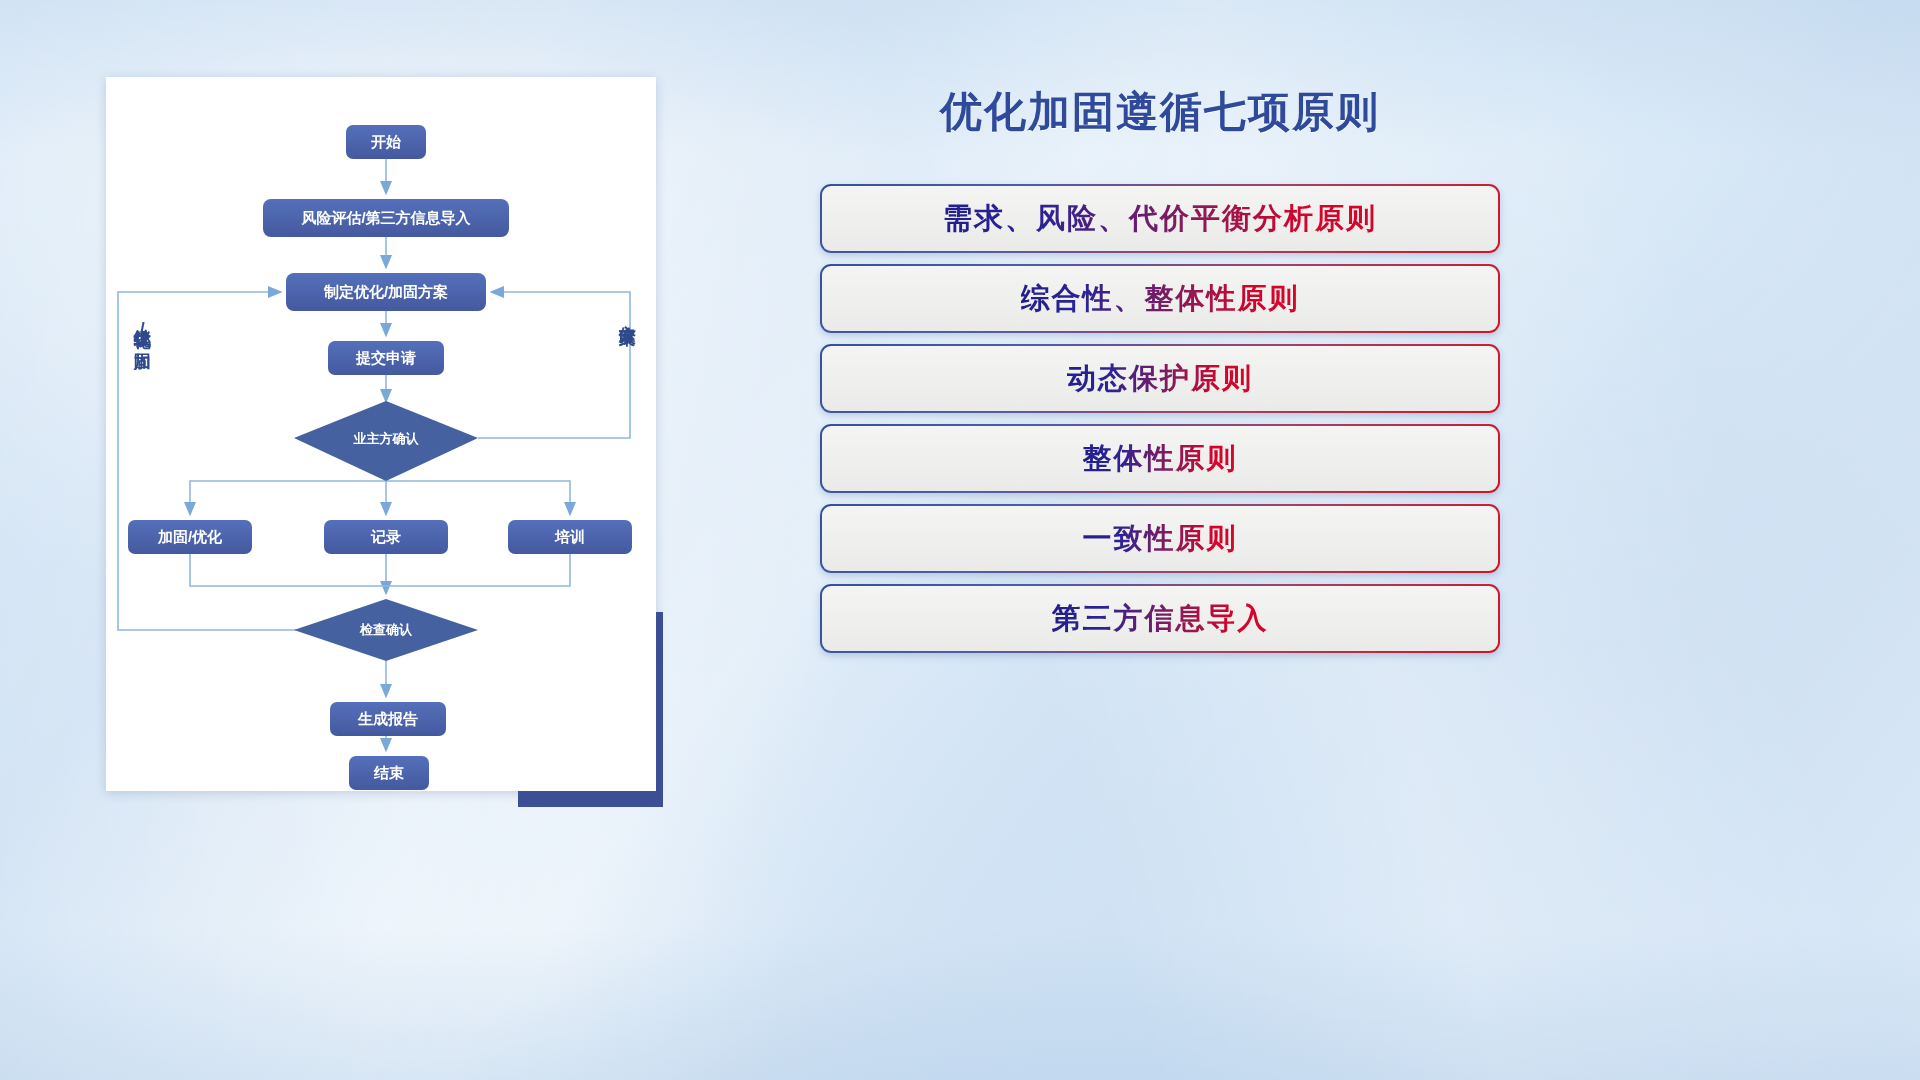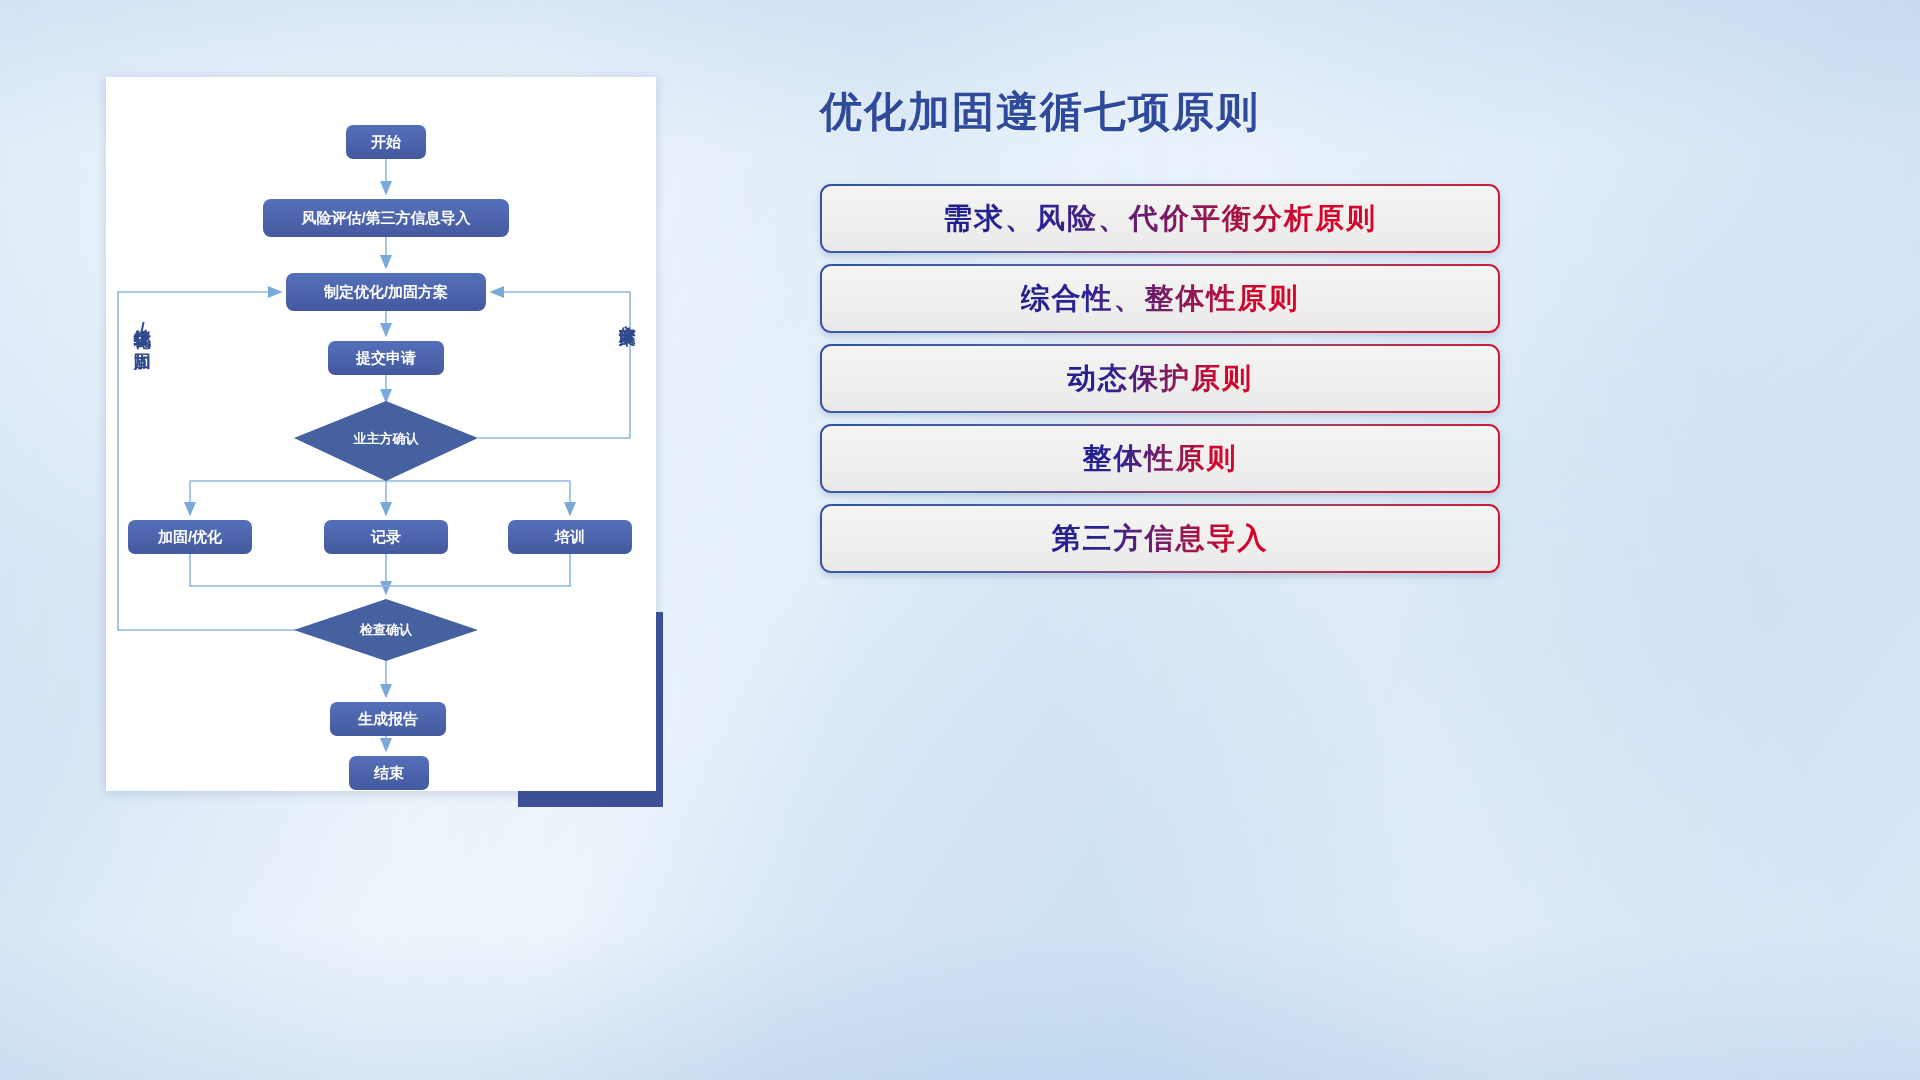--- a/index.html
+++ b/index.html
@@ -58,21 +58,21 @@
     white-space:nowrap;
   }
   #vlabel-left{left:27px;top:238px;}
   #vlabel-right{left:512px;top:235px;}
 
   
   #right-panel{
     position:absolute;left:820px;top:64px;width:680px;height:800px;
   }
   #panel-title{
-    text-align:left;
+    text-align:center;
     font-size:42px;font-weight:bold;letter-spacing:2px;
     color:#2f4a9a;
     margin:20px 0 0 0;
     text-shadow:0 1px 0 rgba(255,255,255,0.75);
     font-family:"Liberation Sans","DejaVu Sans",sans-serif;
   }
   #cards-list{
     margin-top:44px;
     display:flex;flex-direction:column;gap:11px;
   }
@@ -226,20 +226,25 @@
         <span class="principle-text">动态保护原则</span>
       </div>
     </div>
 
     <div class="principle-card">
       <div class="principle-card-inner">
         <span class="principle-text">整体性原则</span>
       </div>
     </div>
 
+    <div class="principle-card">
+      <div class="principle-card-inner">
+        <span class="principle-text">一致性原则</span>
+      </div>
+    </div>
 
 
     <div class="principle-card">
       <div class="principle-card-inner">
         <span class="principle-text">第三方信息导入</span>
       </div>
     </div>
 
   </div>
 </div>

